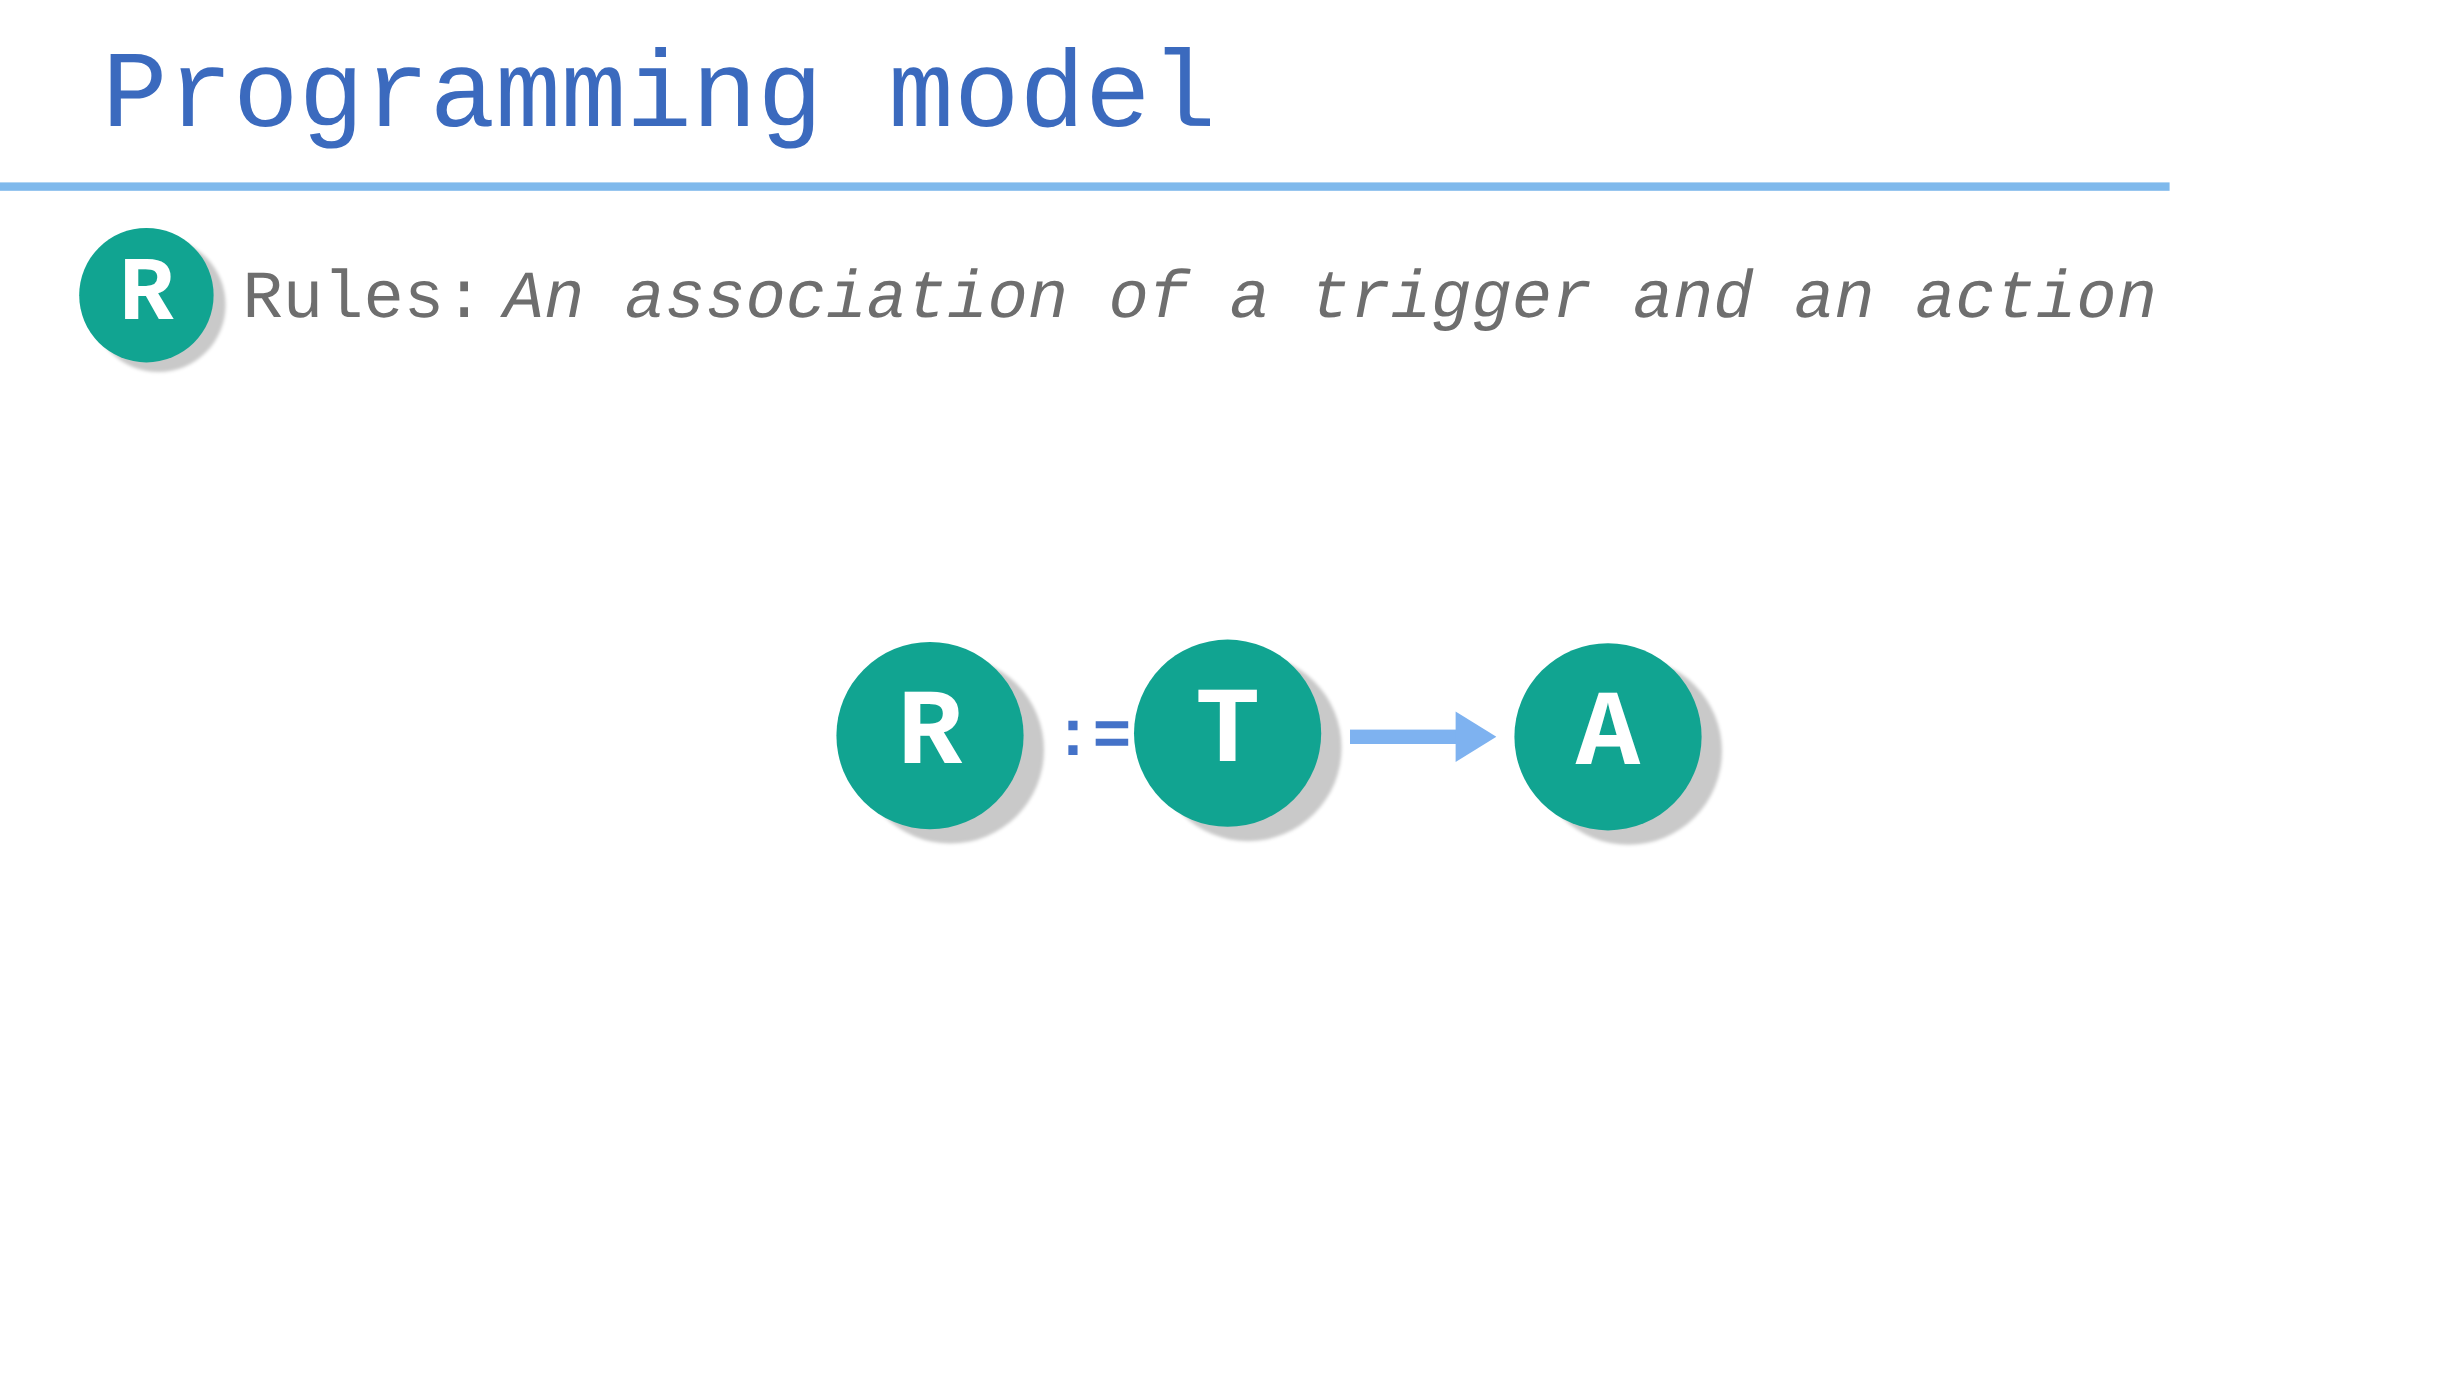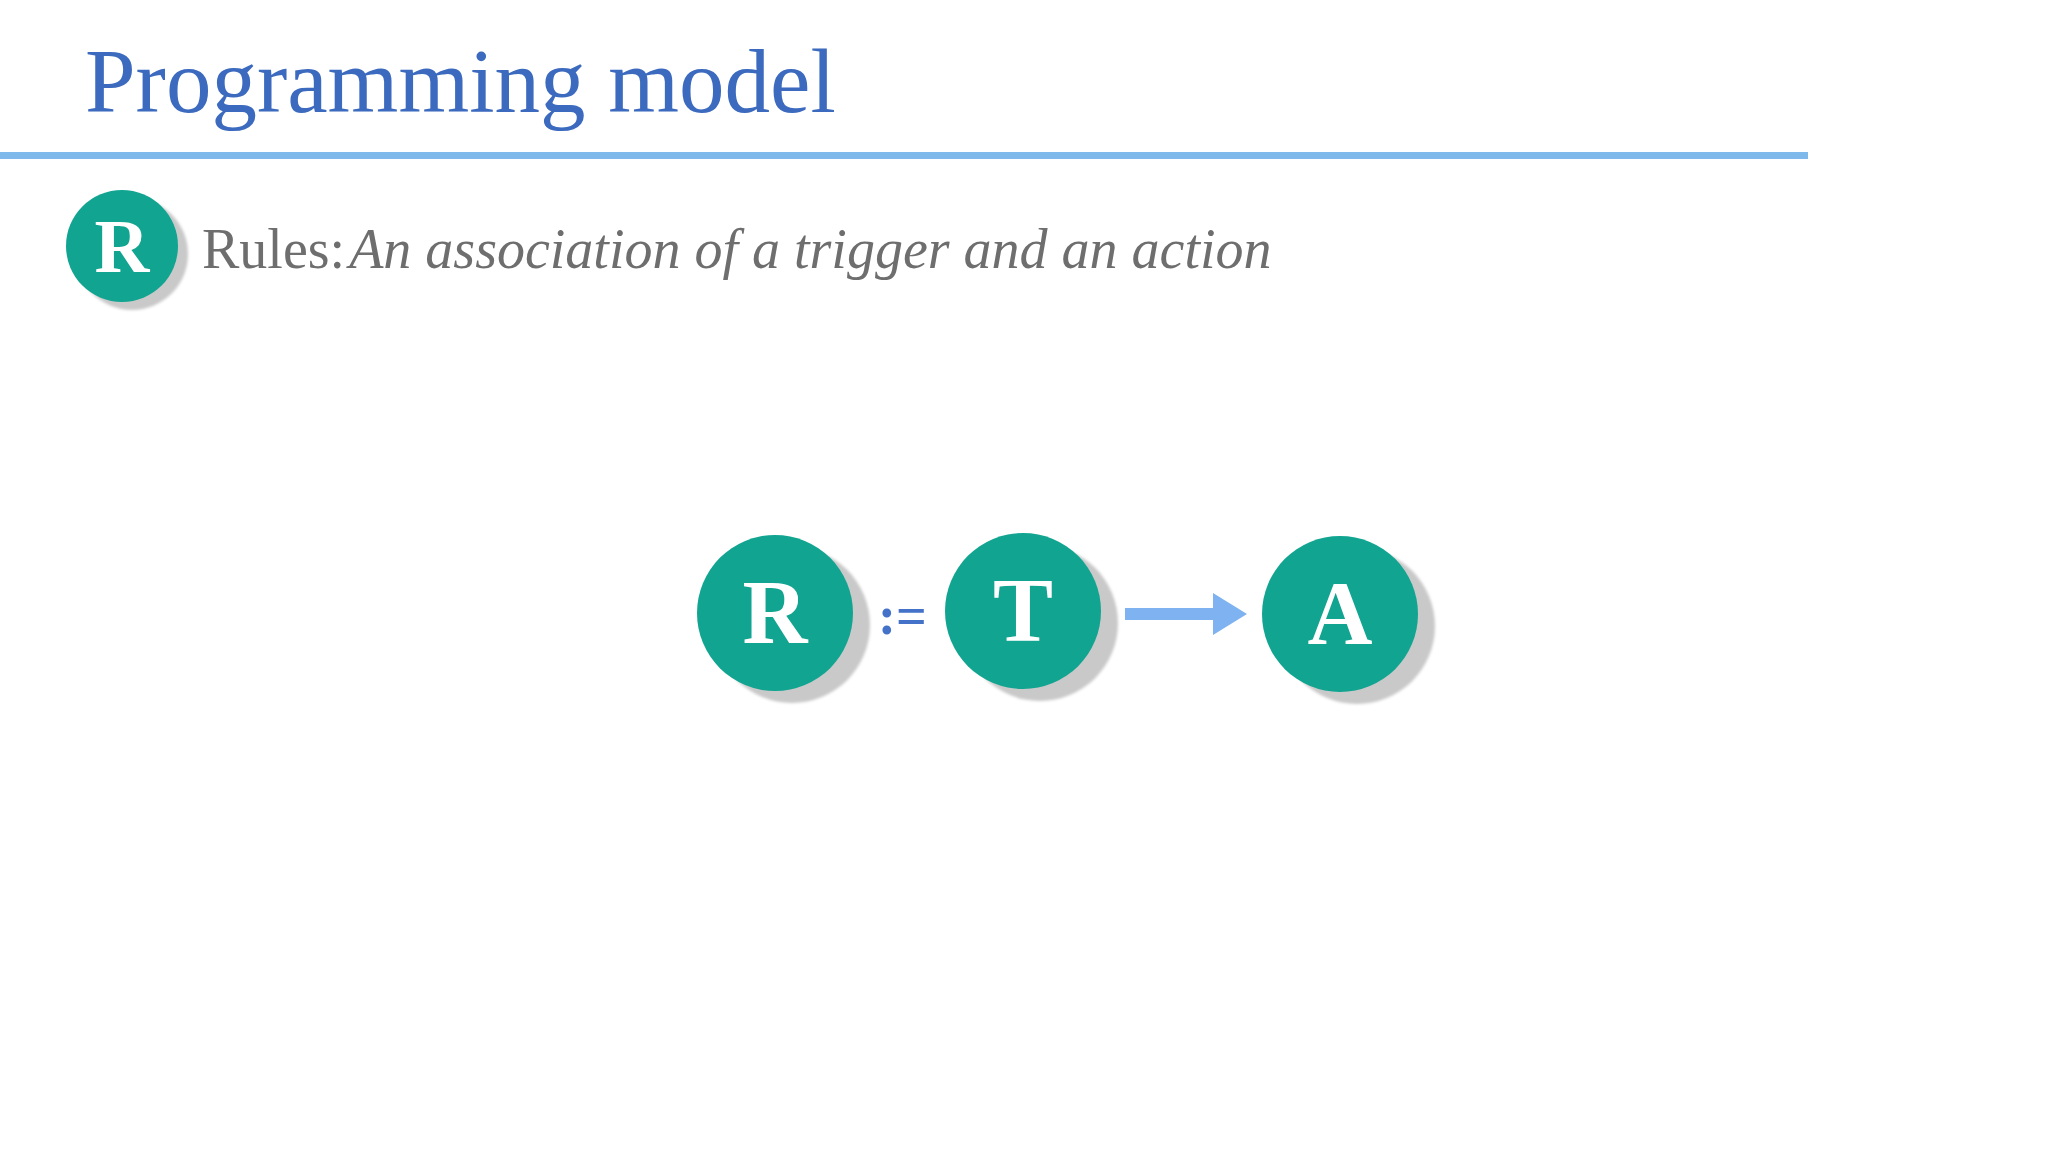--- a/index.html
+++ b/index.html
@@ -1,19 +1,19 @@
 <!DOCTYPE html>
 <html style="--background: #ffffff; --title-color: #3b6abe; --divider-color: #7fb9ec; --text-gray: #6e6e6e; --node-teal: #11a491; --node-shadow: #c9c9c9; --operator-blue: #4472c8; --arrow-blue: #7eb2f0; --logo-dark-blue: #35587d; --logo-light-blue: #5c9cee; --logo-mint: #7ce0c3; --logo-green: #178d6e;"><head>
 <meta charset="utf-8">
 <style>
   html,body{margin:0;padding:0;background:#ffffff;}
   .slide{
     position:relative;width:1808px;height:1152px;overflow:hidden;
     background:var(--background,#ffffff);
-    font-family:Liberation Serif, serif;
+    font-family:Liberation Mono, monospace;
   }
   
   .title{
     position:absolute;left:85px;top:36px;margin:0;
     font-size:91px;line-height:1;font-weight:400;
     color:var(--title-color,#3b6abe);white-space:nowrap;
   }
   .divider{
     position:absolute;left:0;top:152px;width:2048px;height:7px;
     background:var(--divider-color,#7fb9ec);
@@ -26,21 +26,21 @@
     border-radius:50%;background:var(--node-teal,#11a491);
     box-shadow:10px 8px 3px var(--node-shadow,#c9c9c9);
     display:flex;align-items:center;justify-content:center;
     color:#ffffff;font-weight:bold;font-size:76px;line-height:1;
   }
   .bullet-text{
     position:absolute;left:202px;top:219px;margin:0;
     font-size:56px;line-height:1.1;color:var(--text-gray,#6e6e6e);
     white-space:nowrap;
   }
-  .bullet-text .label{font-style:normal;margin-right:4px;}
+  .bullet-text .label{font-style:normal;margin-right:16px;}
   .bullet-text em{font-style:italic;text-align:center;}
 
   
   .node{
     position:absolute;width:156px;height:156px;border-radius:50%;
     background:var(--node-teal,#11a491);
     box-shadow:17px 12px 3px var(--node-shadow,#c9c9c9);
     display:flex;align-items:center;justify-content:center;
     color:#ffffff;font-weight:bold;font-size:90px;line-height:1;
   }

